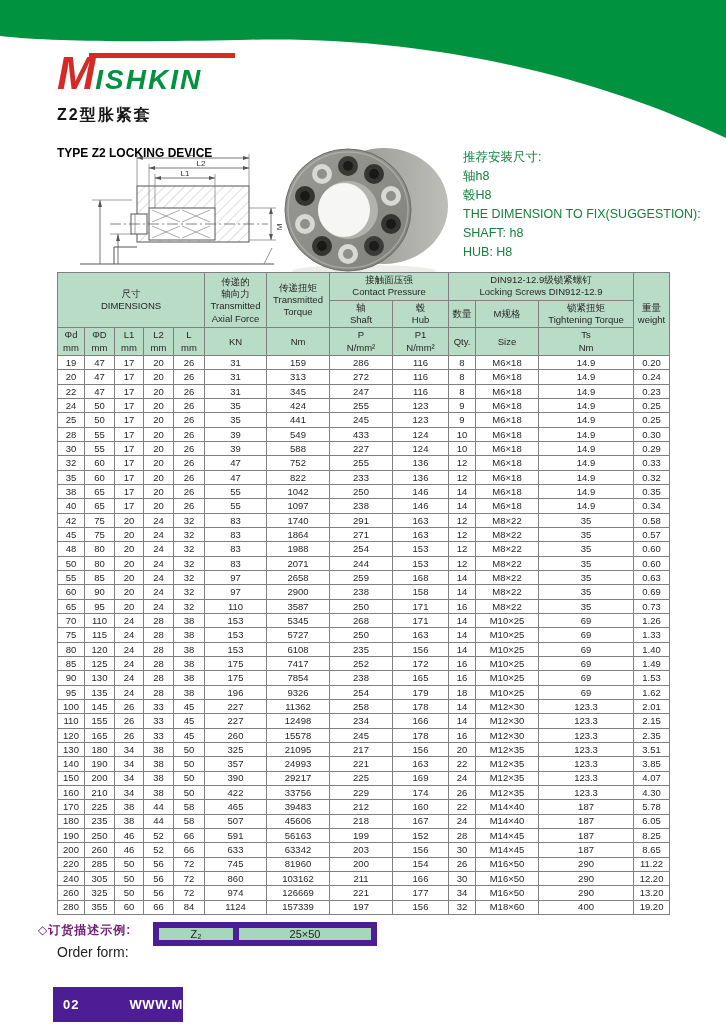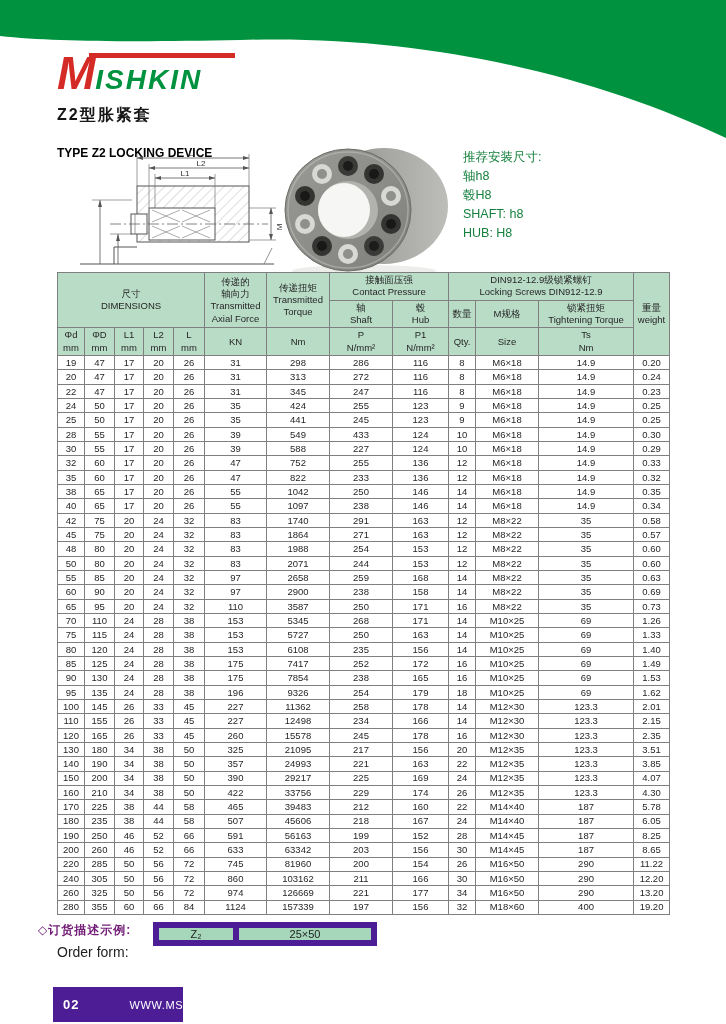--- a/index.html
+++ b/index.html
@@ -50,21 +50,21 @@
   table.order { position:absolute; left:153px; top:922px; border-collapse:collapse; table-layout:fixed; width:218px; }
   table.order td { border:6px solid #4c1d95; text-align:center; vertical-align:middle; white-space:pre-line; }
   table.order tr.val td { background:#a6d7bb; font-size:11px; height:15px; color:#222; }
   table.order tr.desc td { background:#fff; font-size:10.5px; line-height:1.3; height:30px; color:#2a2a2a; }
 
   
   .footer { position:absolute; left:53px; top:987px; width:130px; height:35px; background:#4c1d95;
             display:flex; align-items:center; padding-left:10px; color:#fff; }
   .page-no { font-size:13px; font-weight:bold; letter-spacing:1px; }
   .foot-div { display:inline-block; width:1px; height:14px; background:#ffffff; margin:0 7px; opacity:.85; }
-  .site { font-size:11px; letter-spacing:.6px; font-weight:normal;padding-left:36px; }
+  .site { font-size:13px; letter-spacing:.6px; font-weight:bold;padding-left:36px; }
 
   svg text { font-family:"Liberation Sans","DejaVu Sans",sans-serif; }
 </style>
 </head>
 <body>
 
 <div class="page">
 
   <svg class="header-svg" width="726" height="190" viewBox="0 0 726 190">
     <path d="M0,0 H726 V138 C600,78 430,34 240,40 C140,42 55,42 0,36 Z" fill="#00923f"></path>
@@ -183,20 +183,21 @@
     </g>
 
     <ellipse cx="82" cy="70" rx="30" ry="29" fill="#b2b2ae"></ellipse>
     <ellipse cx="78" cy="70" rx="26" ry="27" fill="#f6f6f4"></ellipse>
   </svg>
 
   <div class="suggestion">
     <div>推荐安装尺寸:</div>
     <div>轴h8</div>
     <div>毂H8</div>
+    <div>THE DIMENSION TO FIX(SUGGESTION):</div>
     <div>SHAFT: h8</div>
     <div>HUB: H8</div>
   </div>
 
   <table class="spec">
     <colgroup>
       <col style="width:27px">
         <col style="width:30px">
         <col style="width:29px">
         <col style="width:30px">
@@ -262,21 +263,21 @@
         </tr>
     </thead>
     <tbody>
         <tr>
           <td>19</td>
           <td>47</td>
           <td>17</td>
           <td>20</td>
           <td>26</td>
           <td>31</td>
-          <td>298</td>
+          <td>159</td>
           <td>286</td>
           <td>116</td>
           <td>8</td>
           <td>M6×18</td>
           <td>14.9</td>
           <td>0.20</td>
         </tr>
         <tr>
           <td>20</td>
           <td>47</td>

